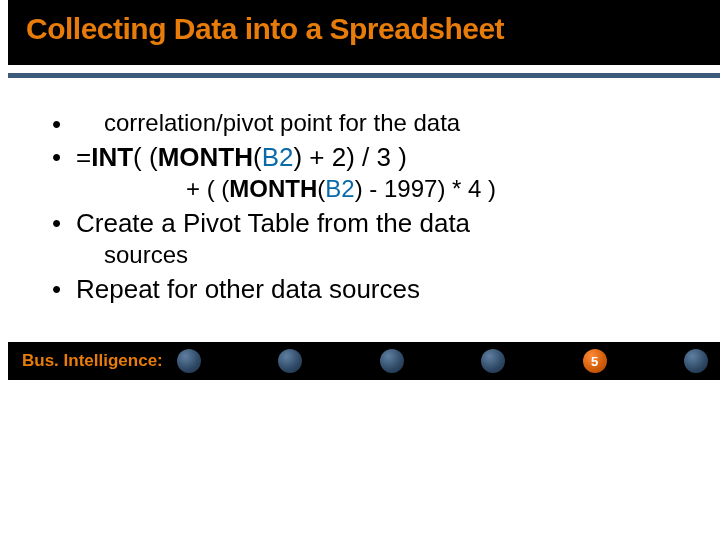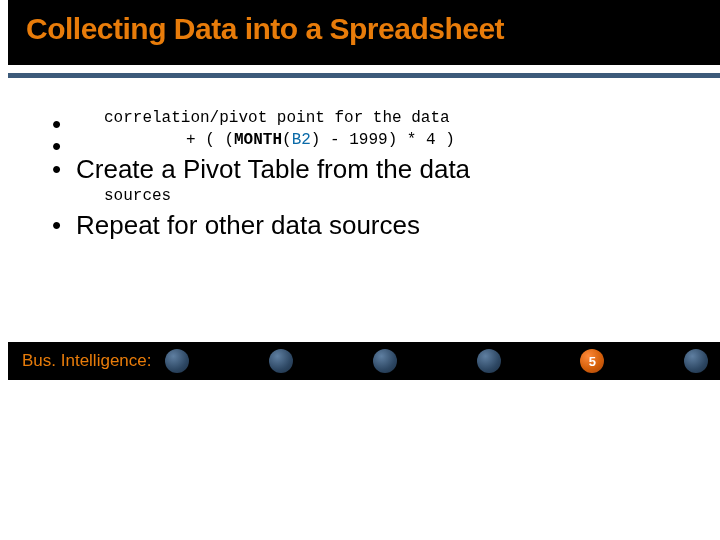--- a/index.html
+++ b/index.html
@@ -5,47 +5,48 @@
   * { margin: 0; padding: 0; box-sizing: border-box; }
   html, body { width: 720px; height: 540px; overflow: hidden; font-family: Arial, Helvetica, sans-serif; background: #fff; }
   .slide { width: 720px; height: 380px; position: relative; background: #fff; margin-left: 8px; }
   .header { background: #000; height: 65px; padding: 12px 18px 0 18px; }
   .title { font-family: "Trebuchet MS", Verdana, sans-serif; font-size: 30px; font-weight: bold; color: #e87c0a; letter-spacing: -0.5px; }
   .header-underline { height: 5px; background: #3c5a7a; margin-top: 8px; }
   .content { padding: 30px 40px 0 40px; }
   .bullet-list { list-style: none; }
   .bullet-list li { position: relative; padding-left: 28px; font-size: 26px; line-height: 1.28; color: #000; margin-bottom: 2px; }
   .bullet-list li::before { content: "•"; position: absolute; left: 4px; top: 0; font-size: 26px; color: #000; }
-  .cont { display: block; padding-left: 28px; font-size: 16px; line-height: 1.28; font-family: Liberation Mono, monospace; }
+  .cont { display: block; padding-left: 28px; font-size: 24px; line-height: 1.28; }
   .formula-indent { padding-left: 110px; }
   .fn { font-weight: bold; }
   .ref { color: #0a6aa8; }
   .footer { position: absolute; left: 0; right: 0; bottom: 0; height: 38px; background: #000; display: flex; align-items: center; padding: 0 14px; }
-  .footer-label { font-family: "Trebuchet MS", Verdana, sans-serif; font-size: 17px; font-weight: normal; color: #e87c0a; white-space: nowrap; }
+  .footer-label { font-family: "Trebuchet MS", Verdana, sans-serif; font-size: 17px; font-weight: bold; color: #e87c0a; white-space: nowrap; }
   .dots { flex: 1; display: flex; align-items: center; justify-content: space-between; padding: 0 6px 0 14px; }
   .dot { width: 24px; height: 24px; border-radius: 50%; background: radial-gradient(circle at 35% 30%, #5f7fa1 0%, #2d4763 60%, #1c2e42 100%); position: relative; }
   .dot.page { background: radial-gradient(circle at 35% 30%, #ff8a3a 0%, #d45f0a 55%, #a4430a 100%); display: flex; align-items: center; justify-content: center; }
   .dot .num { color: #fff; font-size: 13px; font-weight: bold; font-family: Arial, sans-serif; }
 </style>
 </head>
 <body>
 
 <div class="slide">
   <div class="header">
     <div class="title">Collecting Data into a Spreadsheet</div>
   </div>
   <div class="header-underline"></div>
 
   <div class="content">
     <ul class="bullet-list">
       <li>
         <span class="cont">correlation/pivot point for the data</span>
       </li>
       <li>
-        <span class="cont formula-indent"><span>+  ( (</span><span class="fn">MONTH</span><span>(</span><span class="ref">B2</span><span>) - 1999) * 4 )</span></span>
+        <span><span>=</span><span class="fn">INT</span><span>( (</span><span class="fn">MONTH</span><span>(</span><span class="ref">B2</span><span>) + 2) / 3 )</span></span>
+        <span class="cont formula-indent"><span>+  ( (</span><span class="fn">MONTH</span><span>(</span><span class="ref">B2</span><span>) - 1997) * 4 )</span></span>
       </li>
       <li>
         <span>Create a Pivot Table from the data</span>
         <span class="cont">sources</span>
       </li>
       <li><span>Repeat for other data sources</span></li>
     </ul>
   </div>
 
   <div class="footer">

